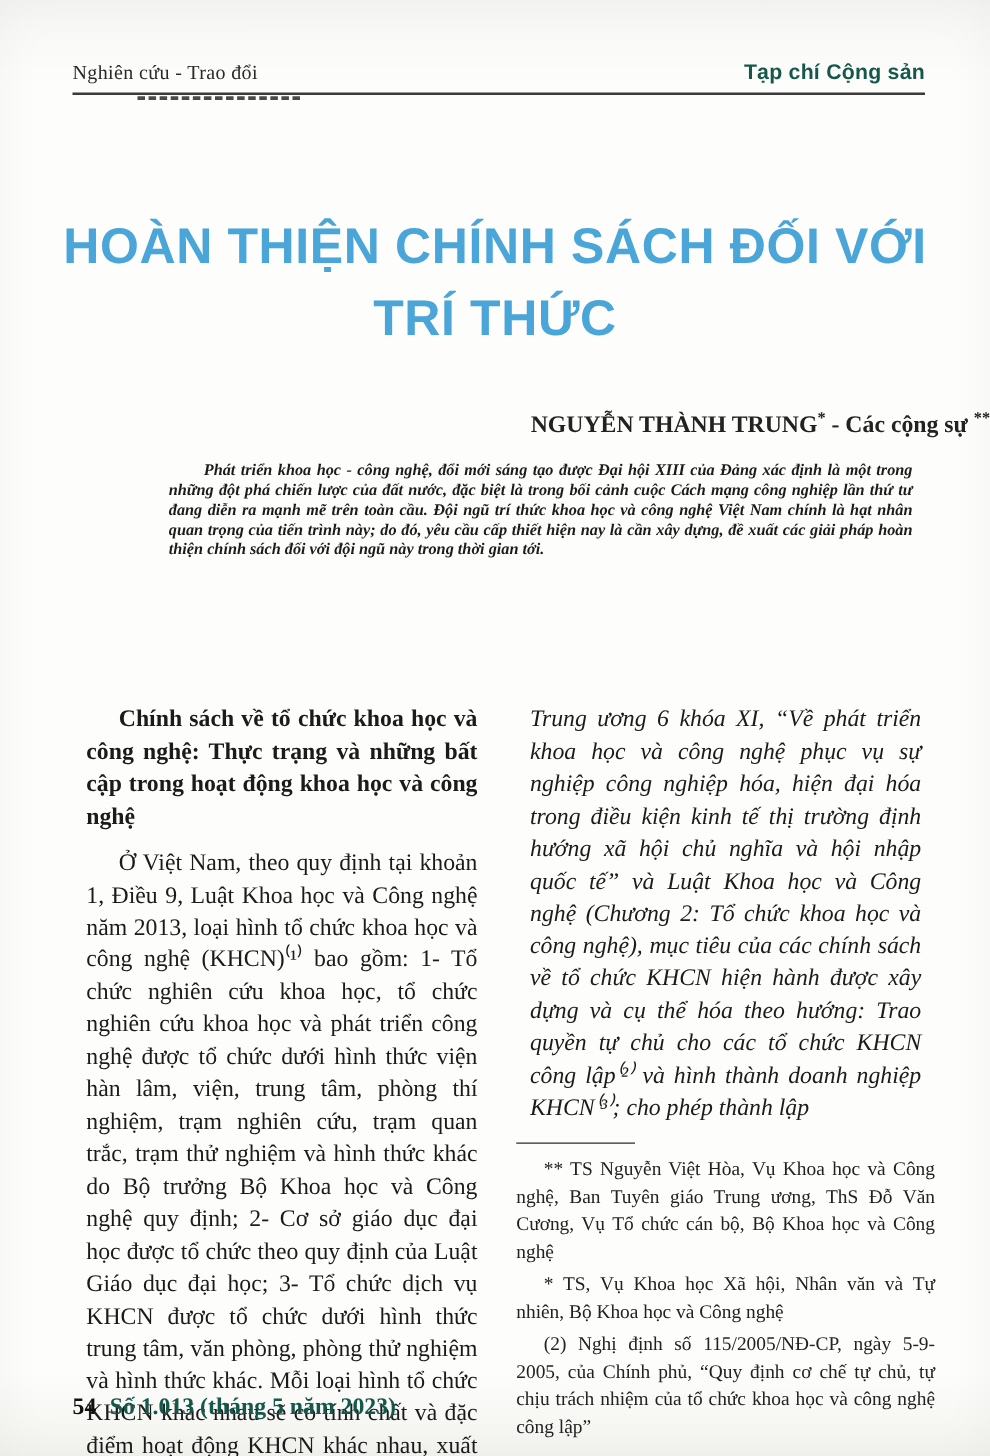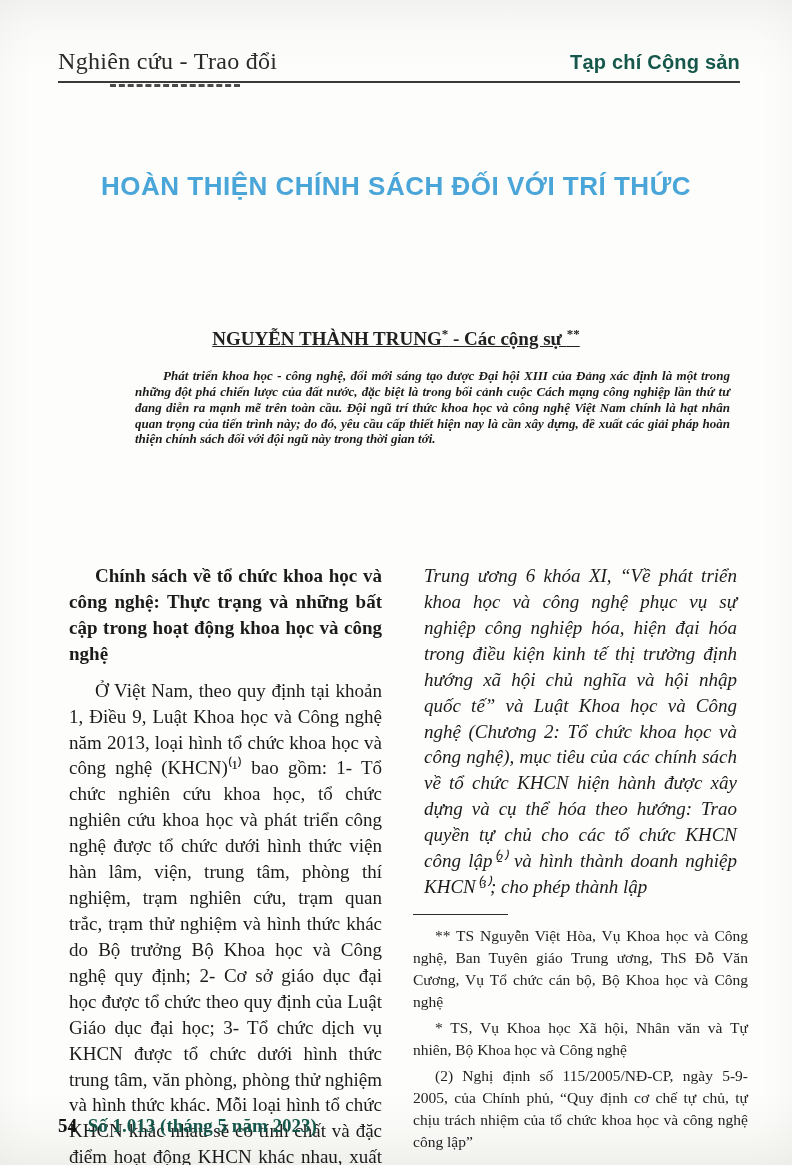--- a/index.html
+++ b/index.html
@@ -25,28 +25,28 @@
     left: 58px;
     right: 52px;
   }
   .header-row {
     display: flex;
     justify-content: space-between;
     align-items: baseline;
   }
   .header-section {
     font-family: "Liberation Serif", serif;
-    font-size: 24px;
+    font-size: 16px;
     color: #2a2a2a;
     letter-spacing: 0.3px;
   }
   .header-journal {
     font-family: "Liberation Sans", sans-serif;
     font-weight: bold;
-    font-size: 20px;
+    font-size: 17px;
     color: #15574a;
     letter-spacing: 0.2px;
   }
   .header-rule {
     margin-top: 6px;
     border-top: 2px solid #3a3a3a;
     position: relative;
   }
   .header-rule-dashes {
     position: absolute;
@@ -57,36 +57,35 @@
   }
   
   .title-block {
     position: absolute;
     top: 168px;
     left: 30px;
     right: 30px;
     text-align: center;
     font-family: "Liberation Sans", sans-serif;
     font-weight: bold;
-    font-size: 26px;
+    font-size: 40px;
     line-height: 1.45;
     color: #4aa5d8;
     letter-spacing: 0.5px;
   }
   
   .byline {
     position: absolute;
     top: 326px;
     left: 0;
     right: 0;
-    text-align: center;
+    text-align: right;
     font-weight: bold;
     font-size: 19px;
     color: #222;
-    text-decoration: underline;
   }
   .byline sup { font-size: 13px; }
   
   .abstract {
     position: absolute;
     top: 368px;
     left: 135px;
     right: 62px;
     font-style: italic;
     font-weight: bold;

